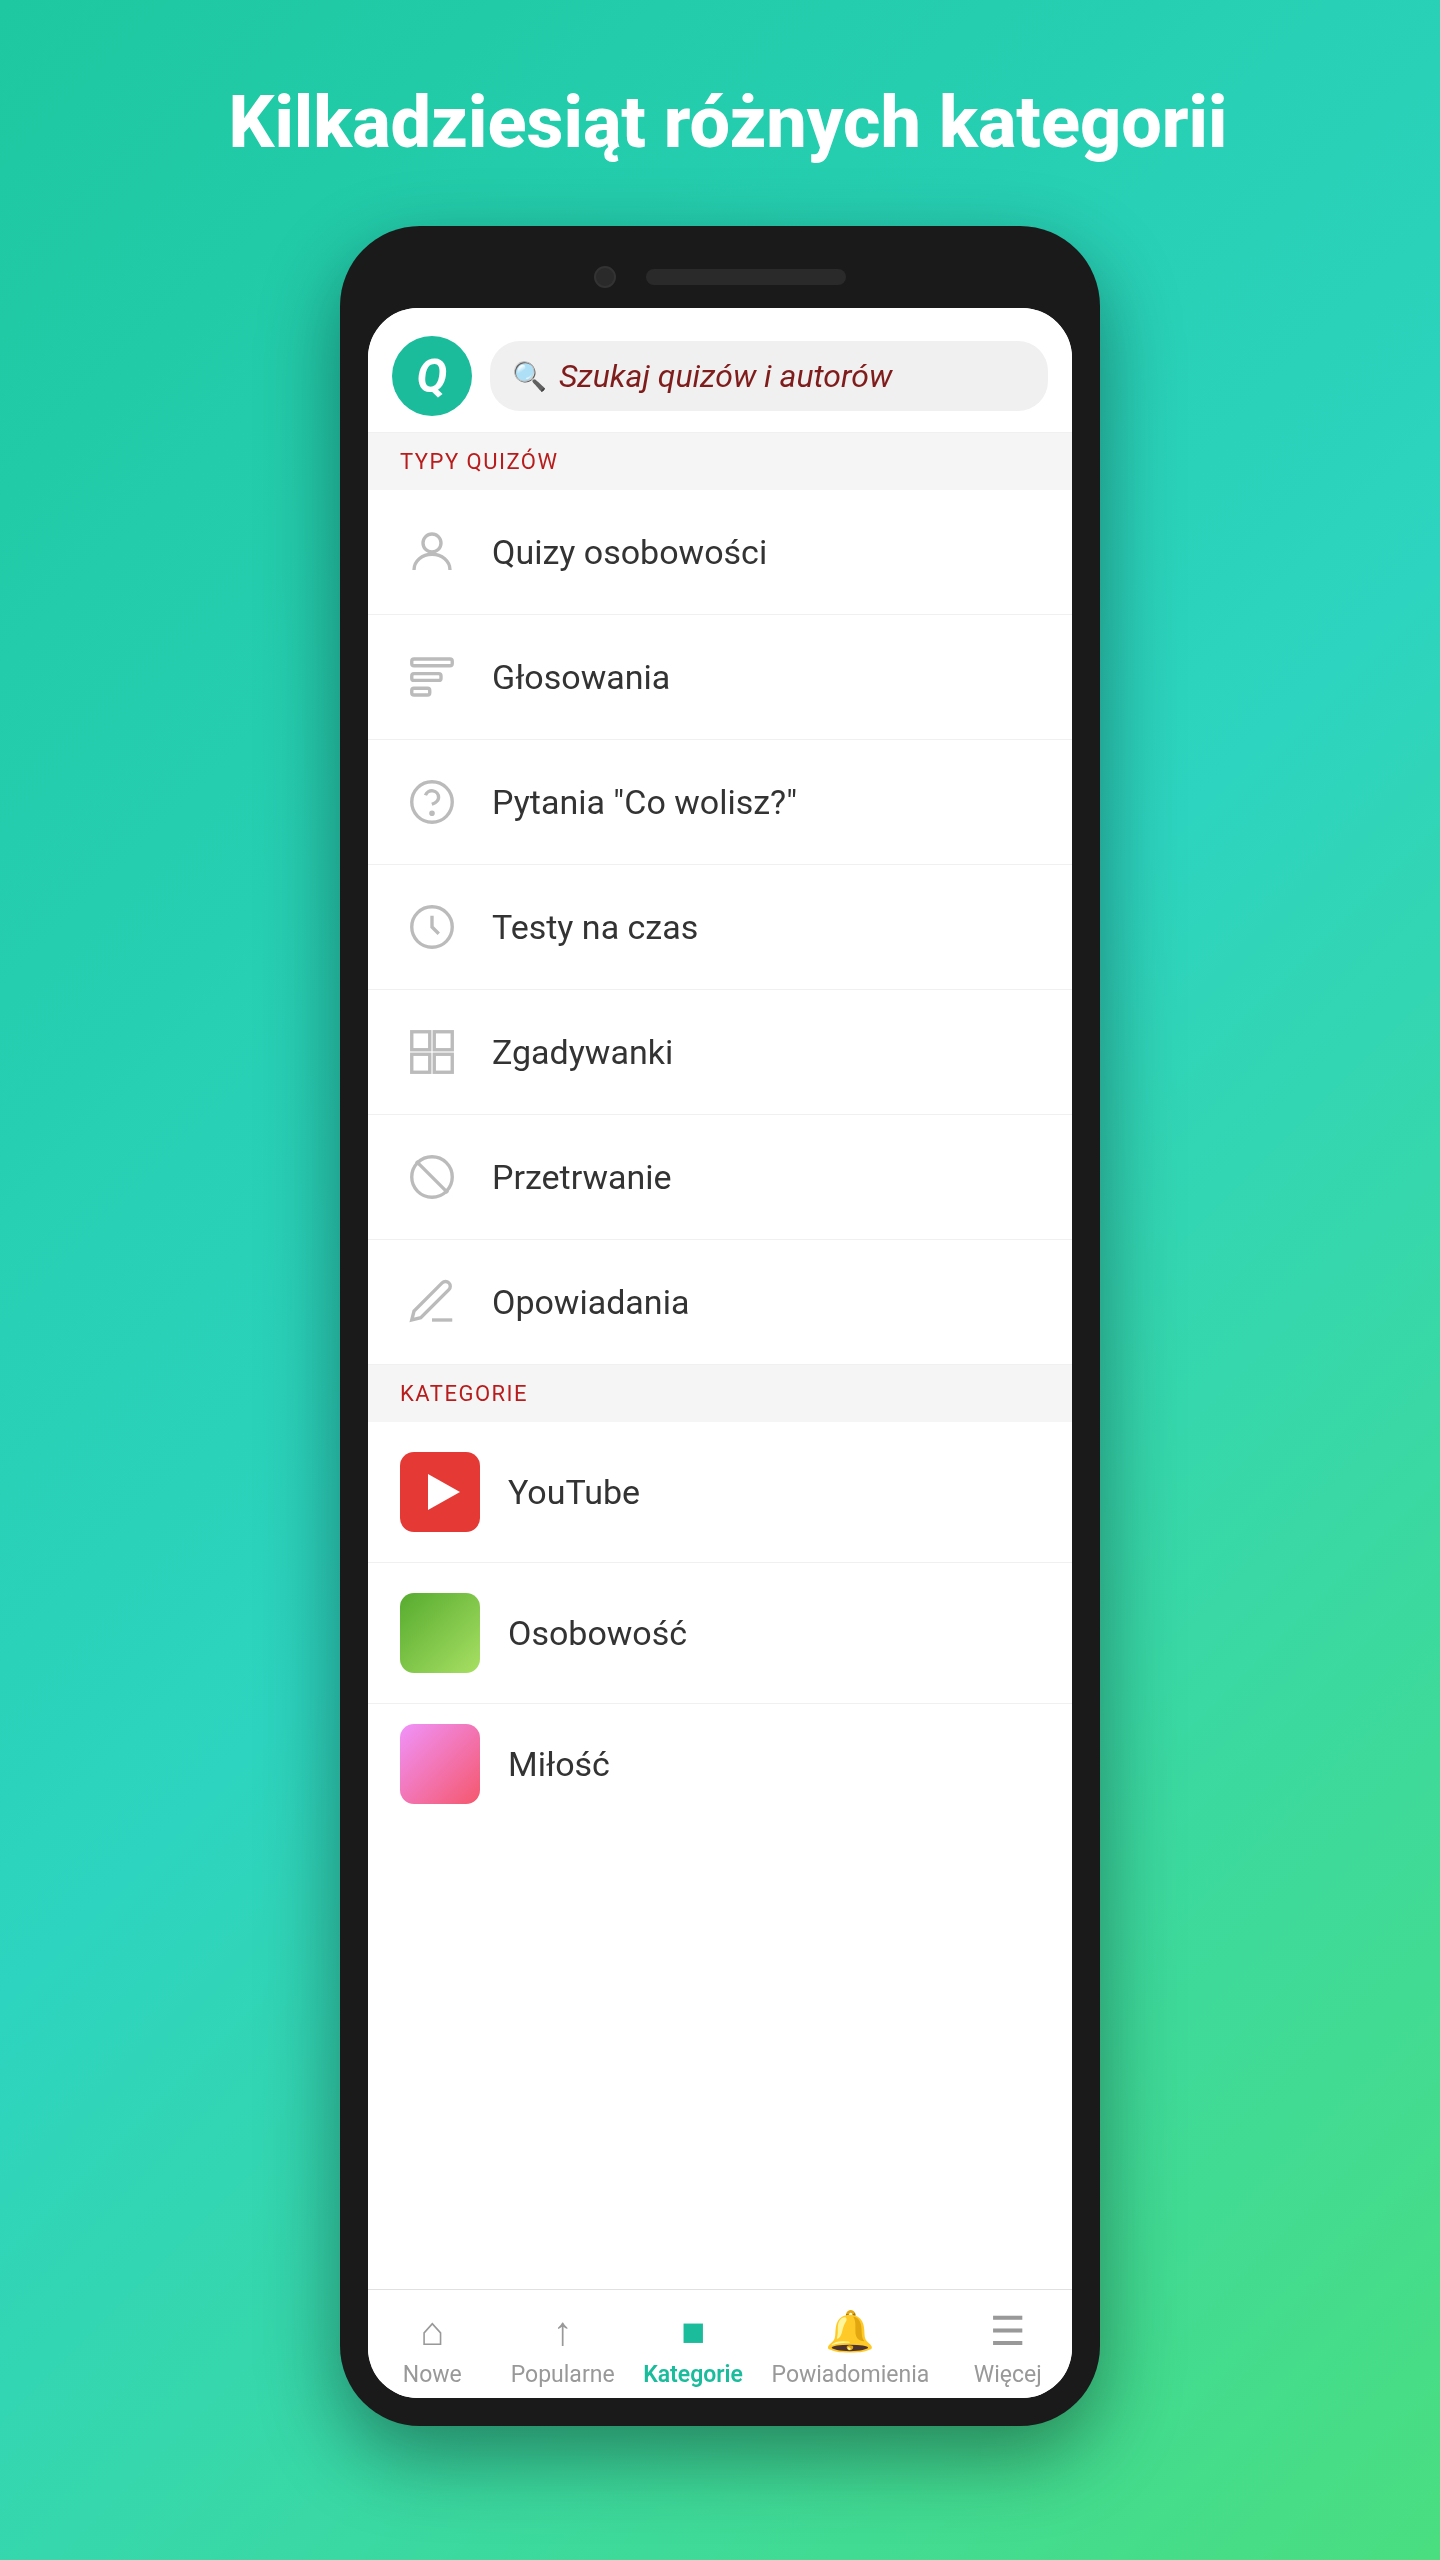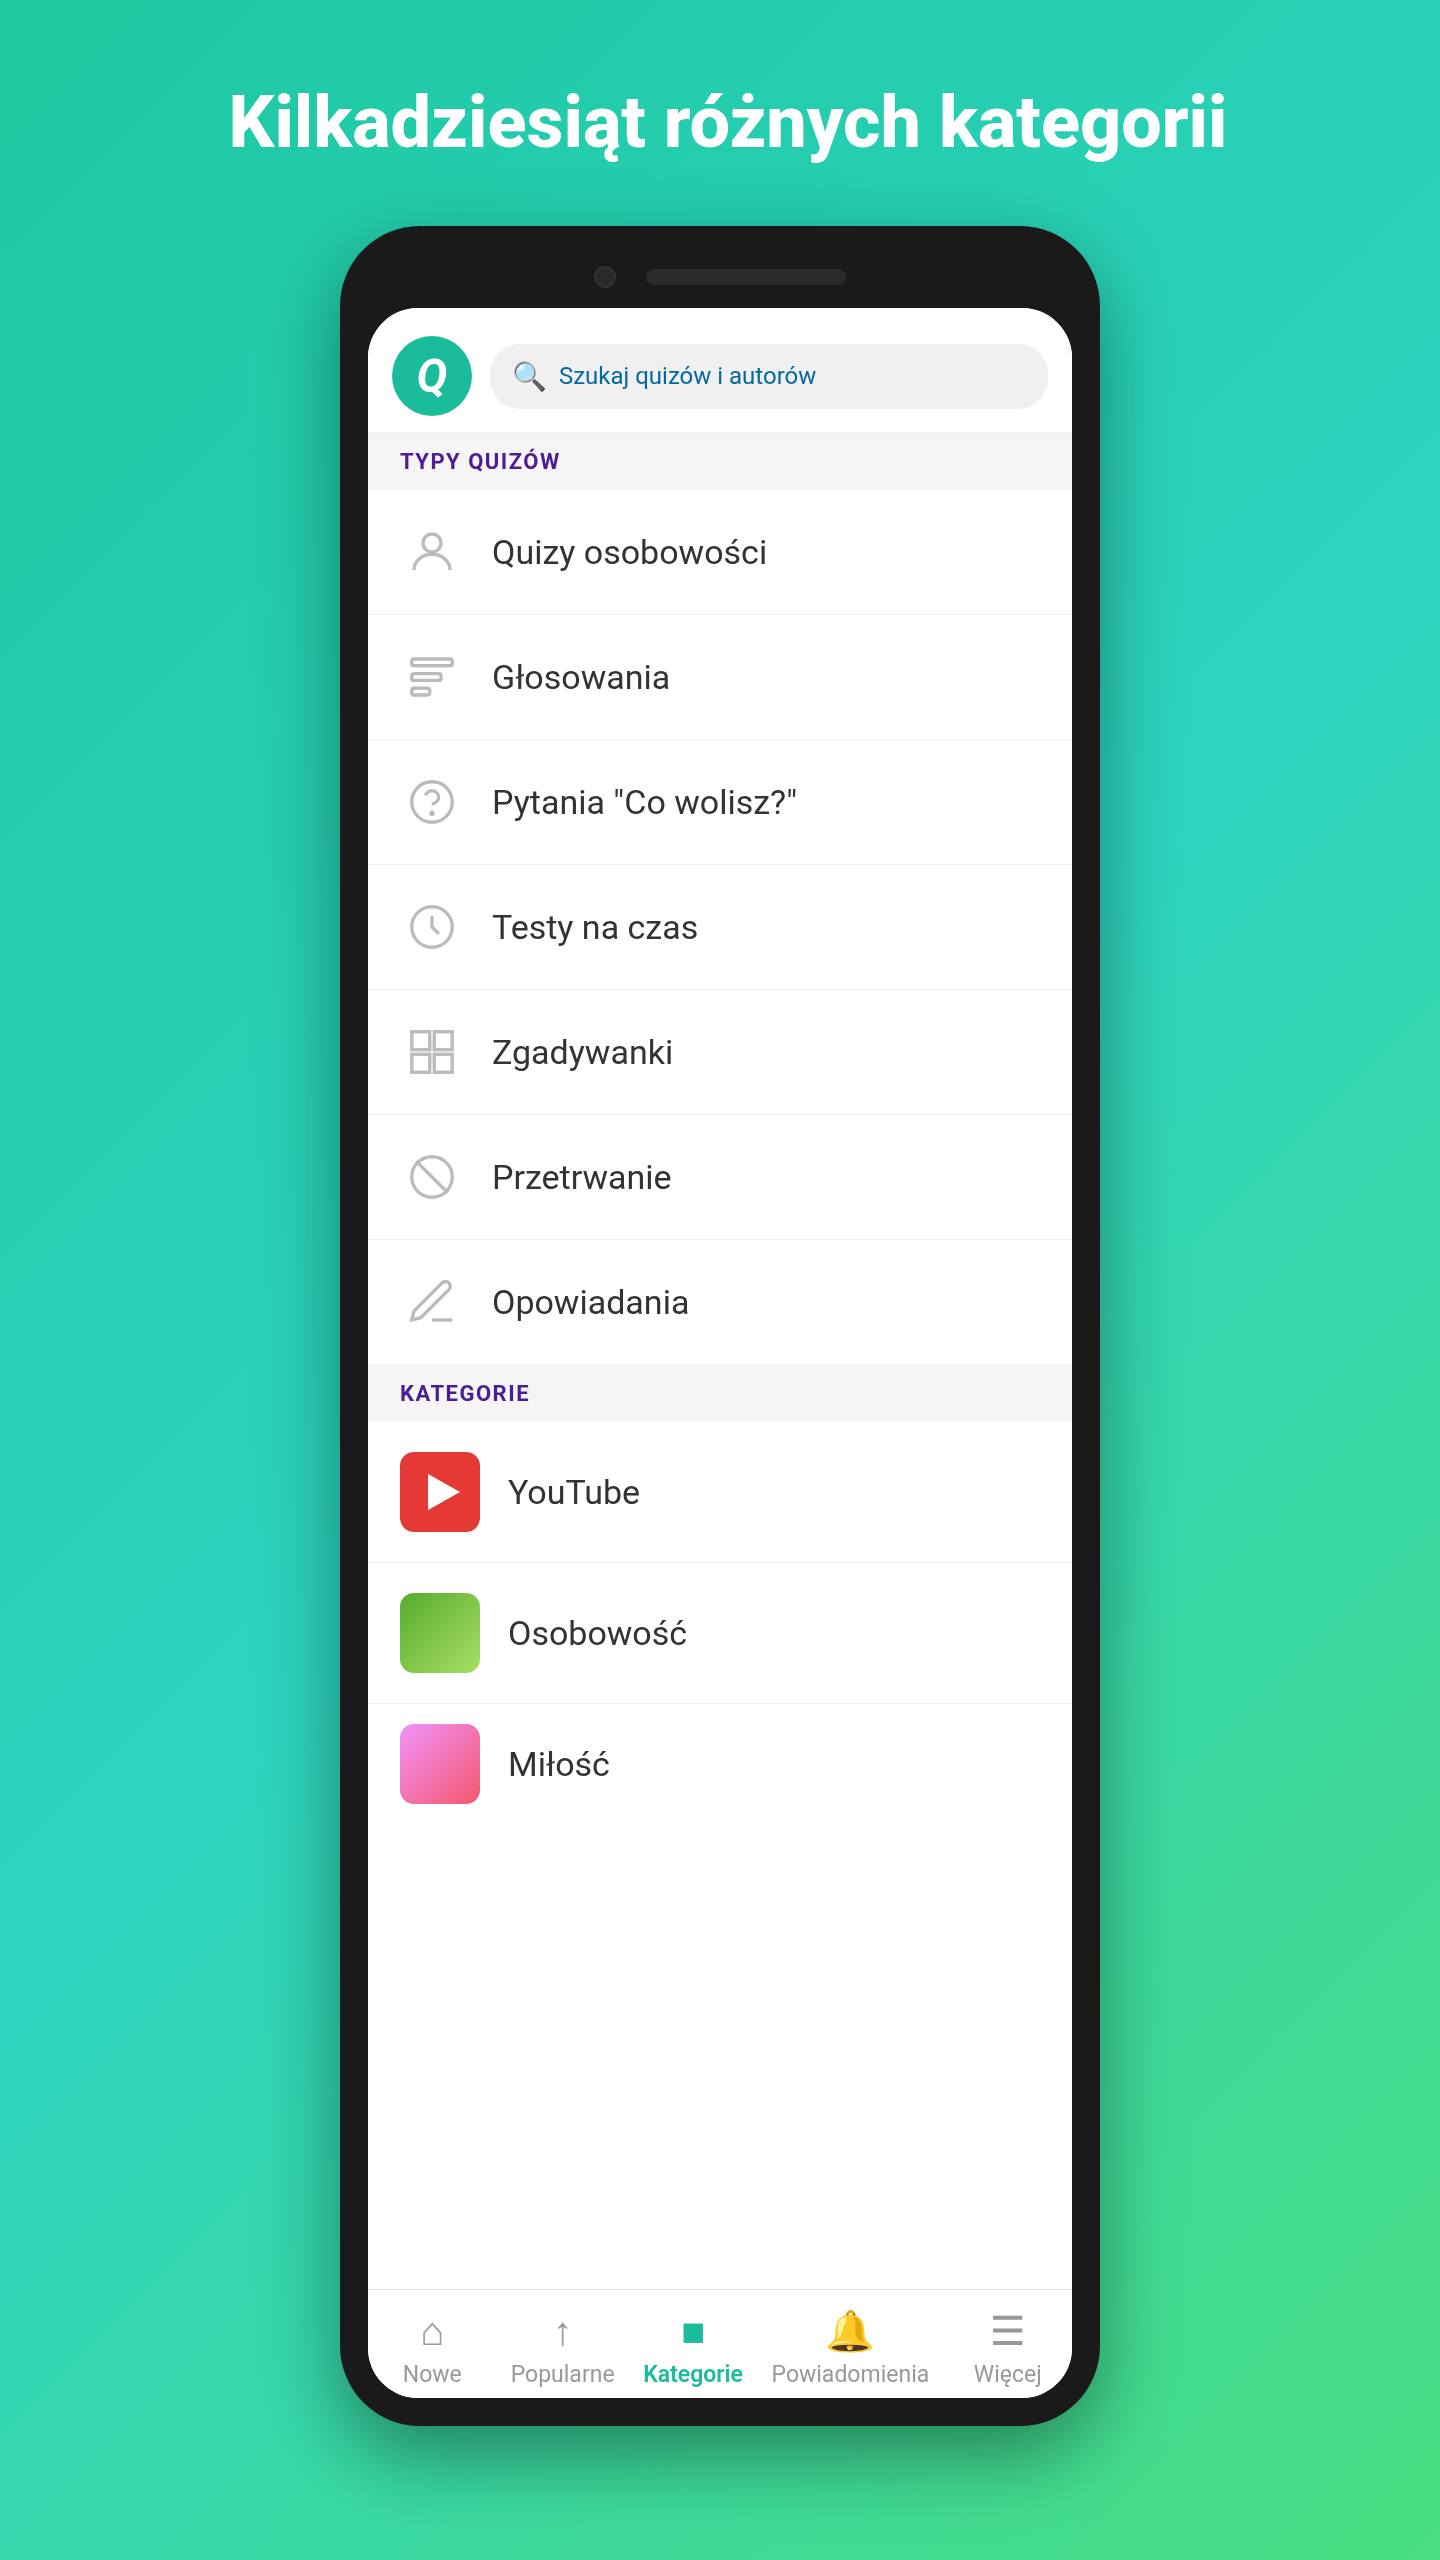--- a/index.html
+++ b/index.html
@@ -114,33 +114,34 @@
       padding: 16px 22px;
       gap: 12px;
     }
 
     .search-icon-svg {
       color: #999;
       font-size: 28px;
     }
 
     .search-placeholder {
-      color: #0369a1;
-      font-size: 24px;
+      color: #7f1d1d;
+      font-size: 32px;
+      font-style: italic;
     }
 
     .section-header {
       background: #f5f5f5;
       padding: 16px 32px;
     }
 
     .section-header-text {
-      color: #4c1d95;
+      color: #b91c1c;
       font-size: 22px;
-      font-weight: 700;
+      font-weight: 400;
       letter-spacing: 1.5px;
     }
 
     .list-item {
       display: flex;
       align-items: center;
       padding: 30px 32px;
       border-bottom: 1px solid #f0f0f0;
       gap: 28px;
       cursor: pointer;

